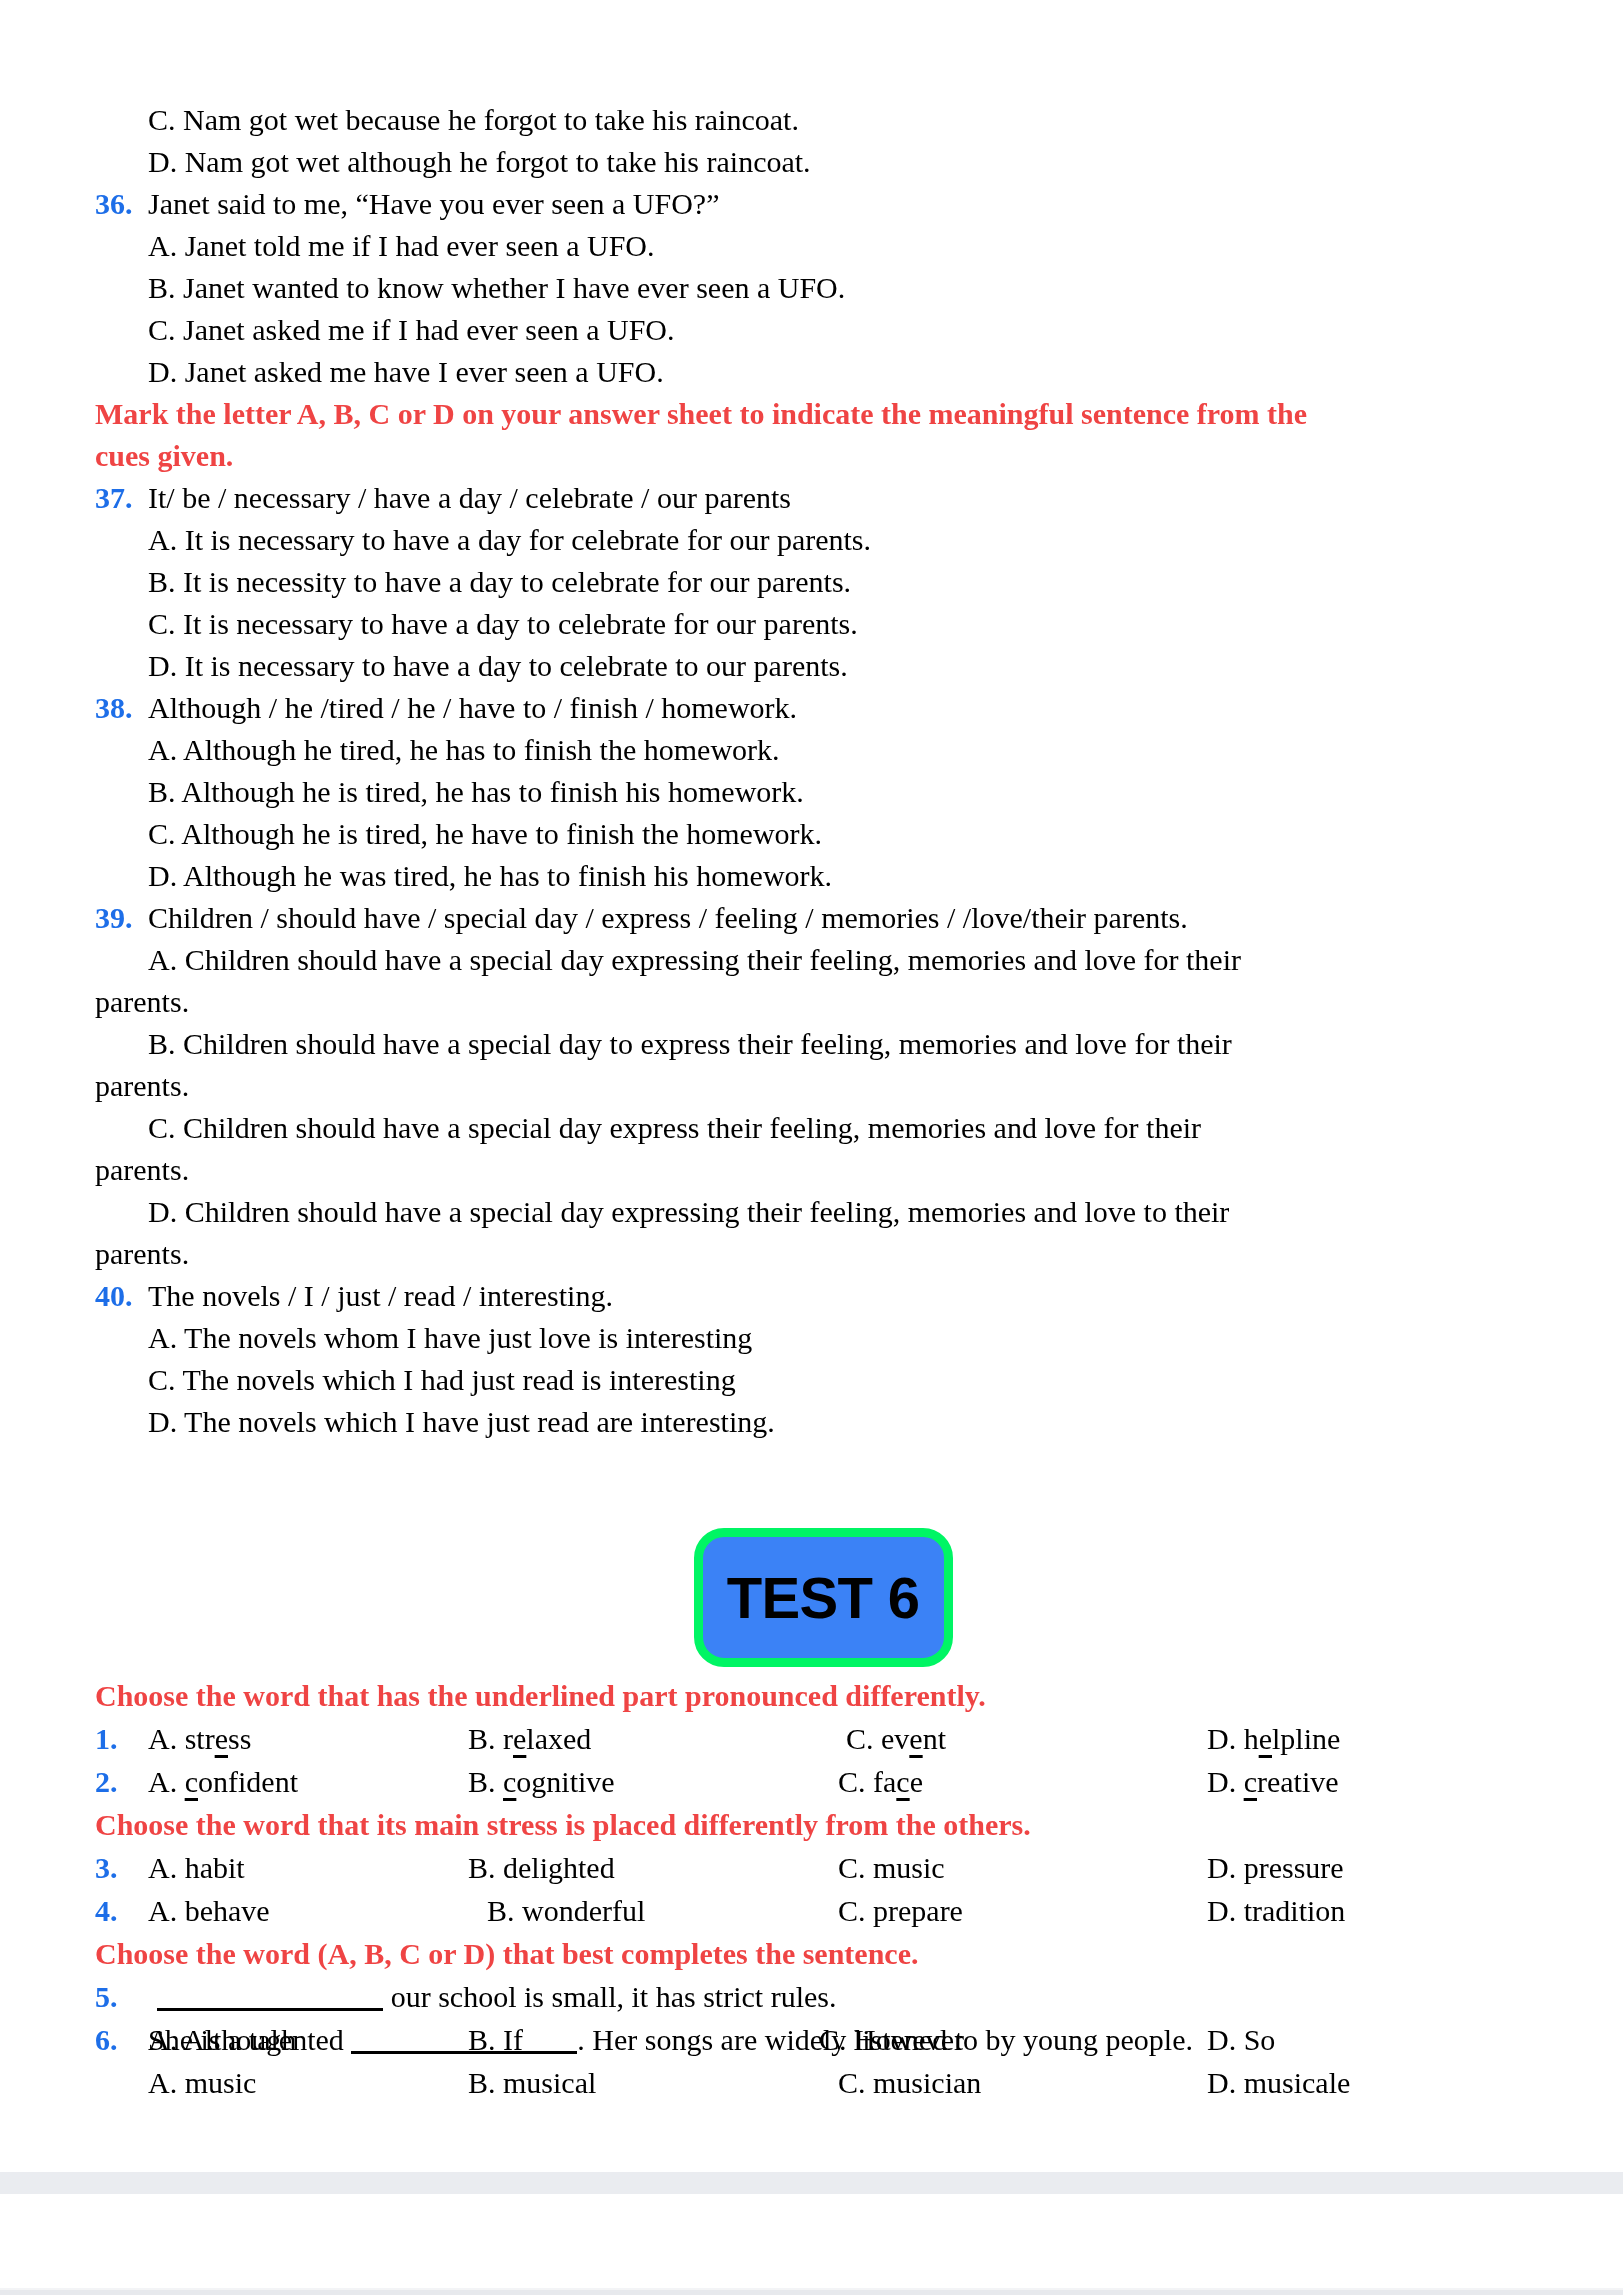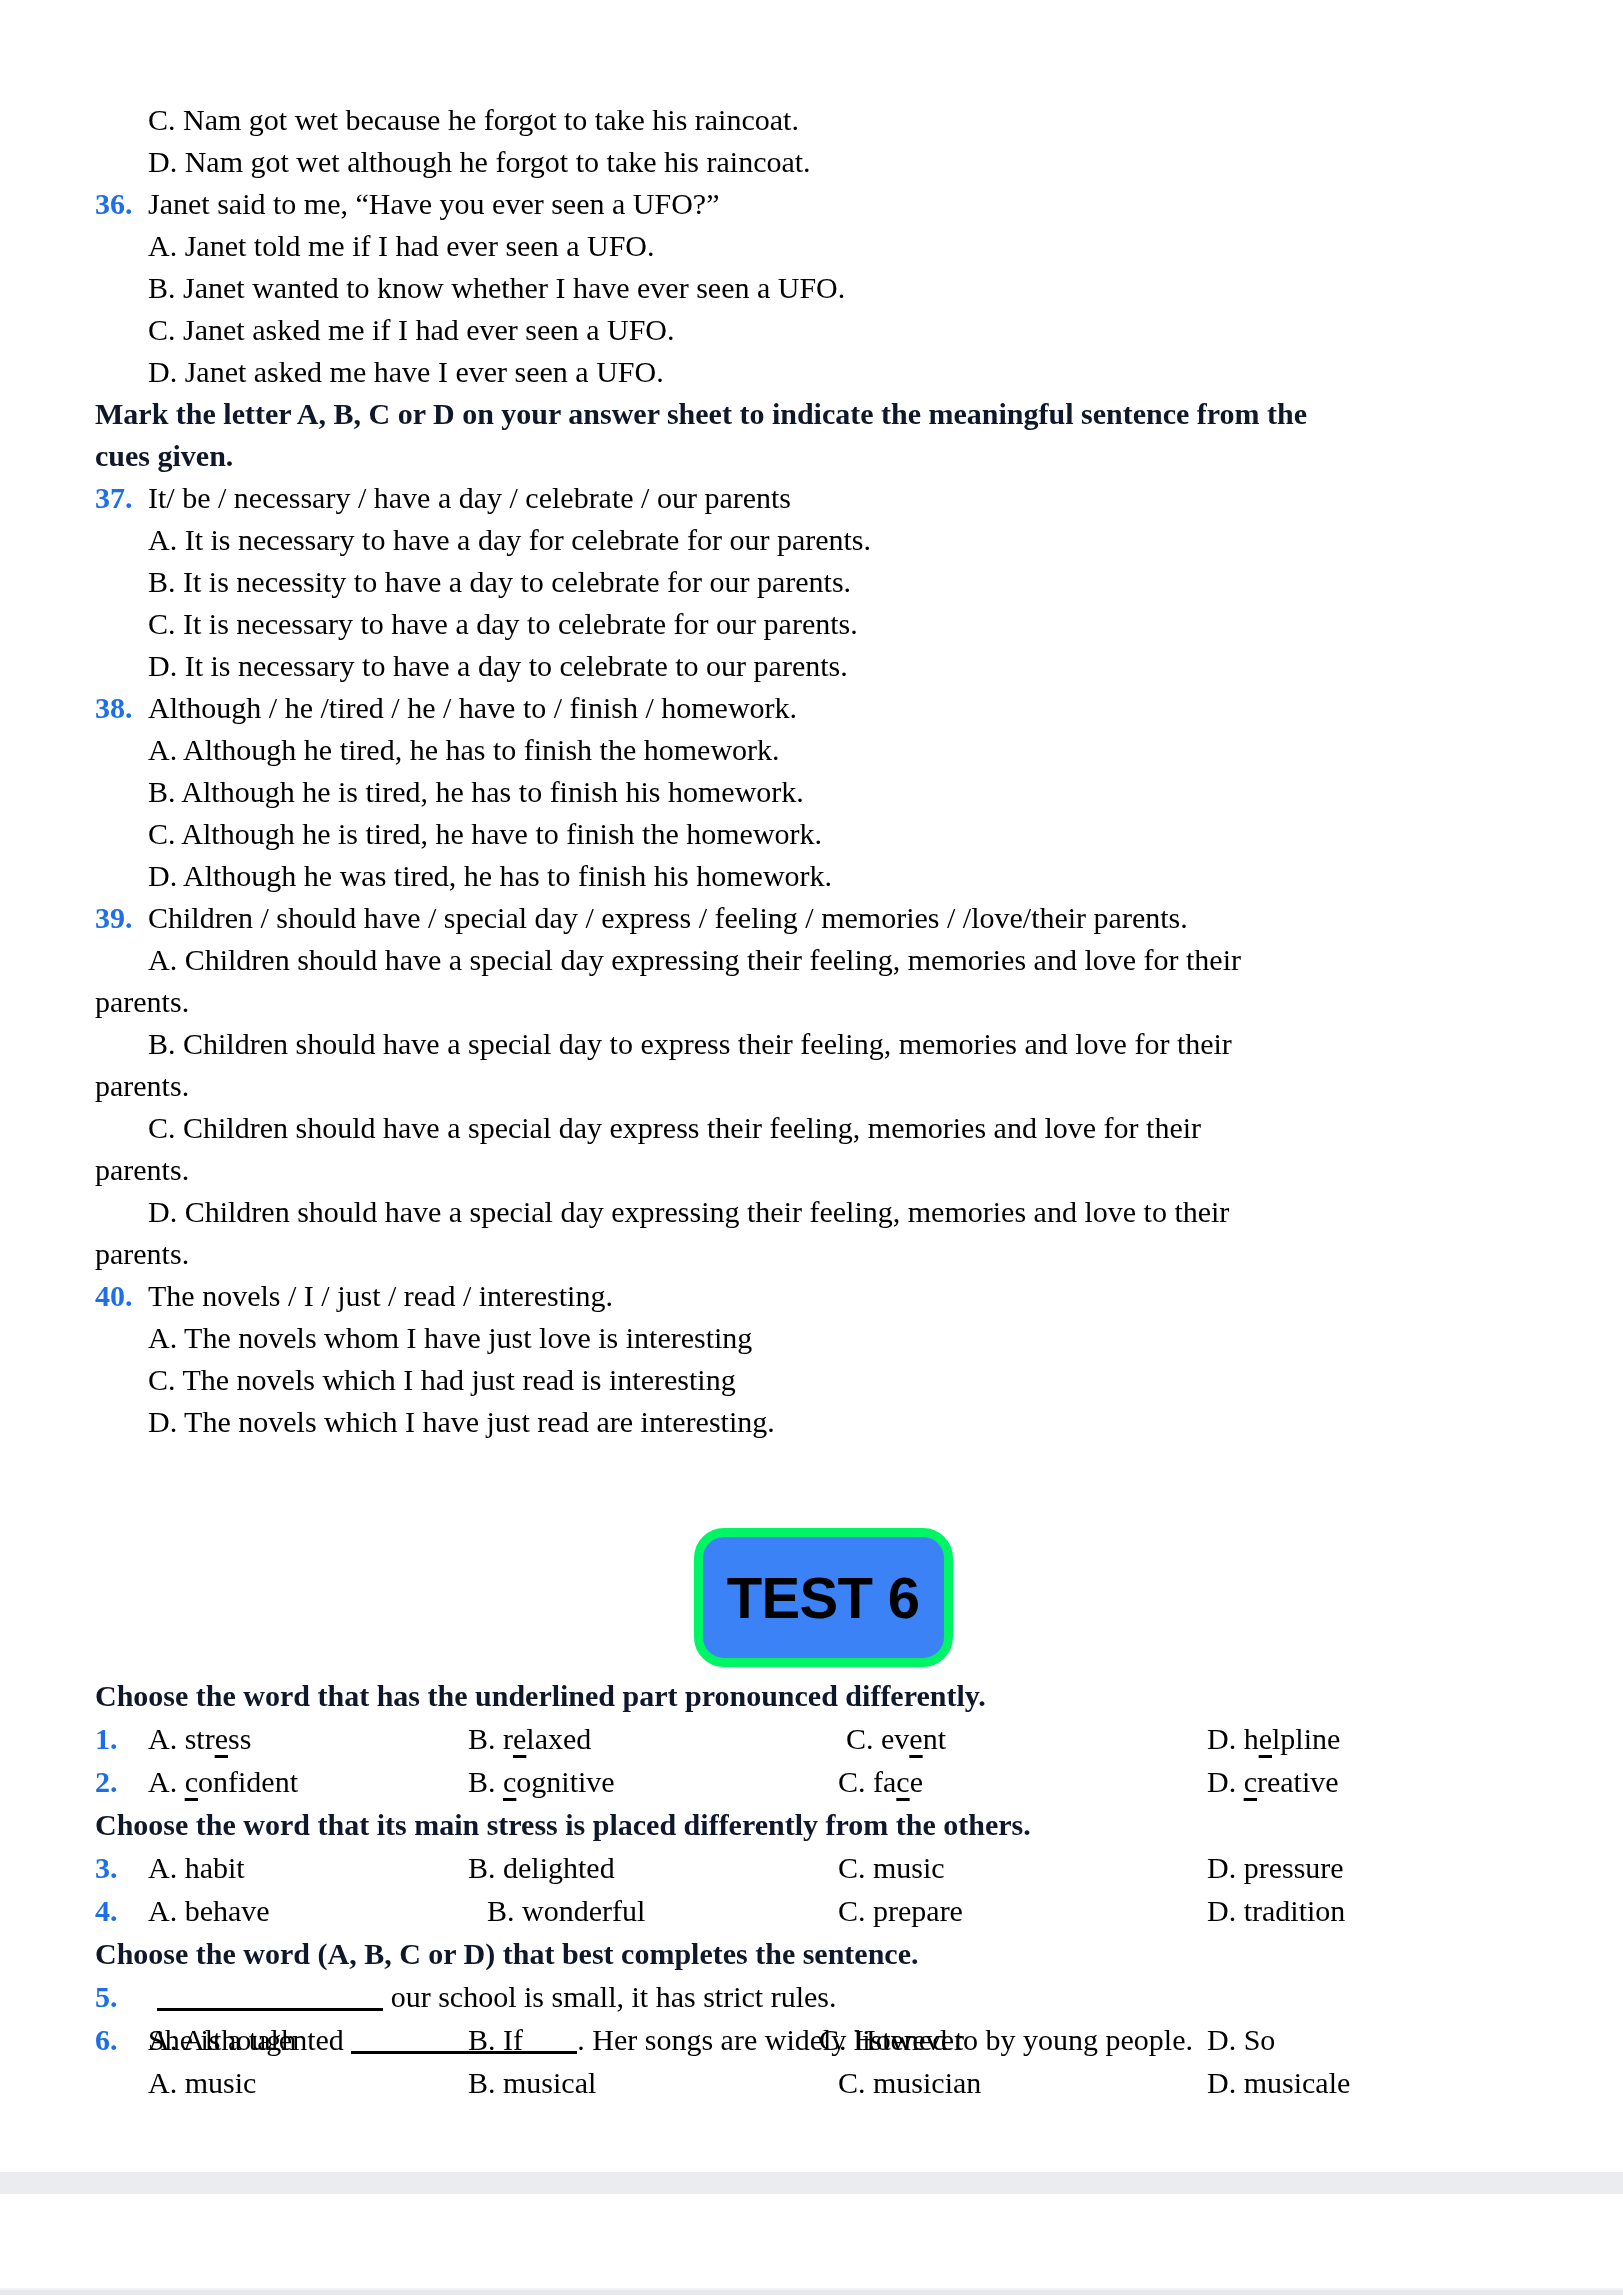--- a/index.html
+++ b/index.html
@@ -10,21 +10,21 @@
     overflow:hidden;
     font-family:"Liberation Serif","DejaVu Serif",serif;
     font-size:30px;
     color:#000;
   }
   #content{position:absolute;left:95px;top:99px;width:1456px;}
   .line{line-height:42px;white-space:nowrap;}
   .line.b{line-height:43px;}
   .indent{padding-left:53px;}
   .qnum{display:inline-block;width:53px;color:#1d6ee8;font-weight:bold;}
-  .heading{color:#0f172a;font-weight:bold;}
+  .heading{color:#ef4444;font-weight:bold;}
   .testbox-wrap{margin:85px 0 6.5px 0;text-align:center;}
   .testbox{
     display:inline-block;
     width:241px;height:121px;line-height:121px;
     border:9.8px solid #00f564;border-radius:30px;
     background:#3b82f6;text-align:center;
     font-family:"Liberation Sans","DejaVu Sans",sans-serif;
     font-weight:bold;font-size:58px;letter-spacing:-0.7px;color:#000;
   }
   .optrow{position:relative;}

